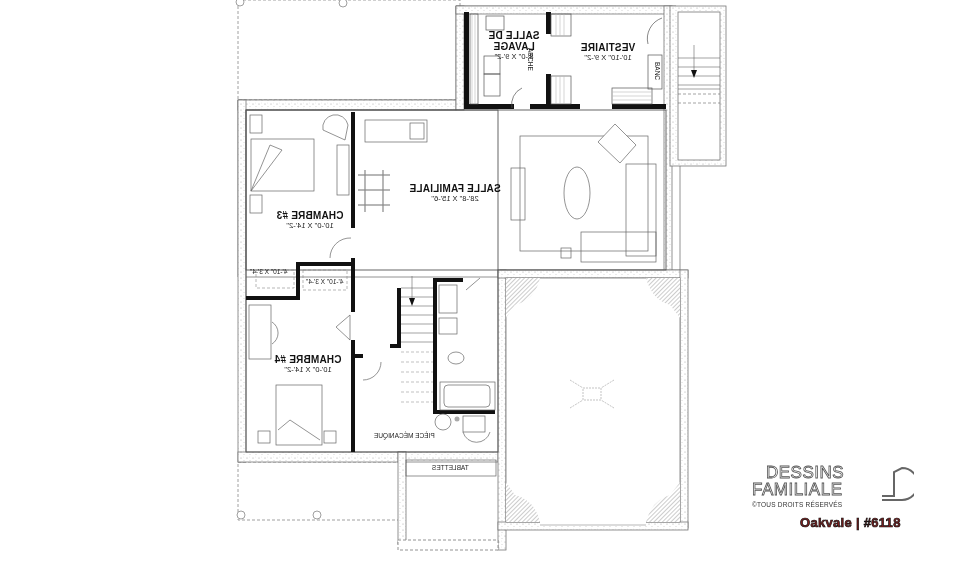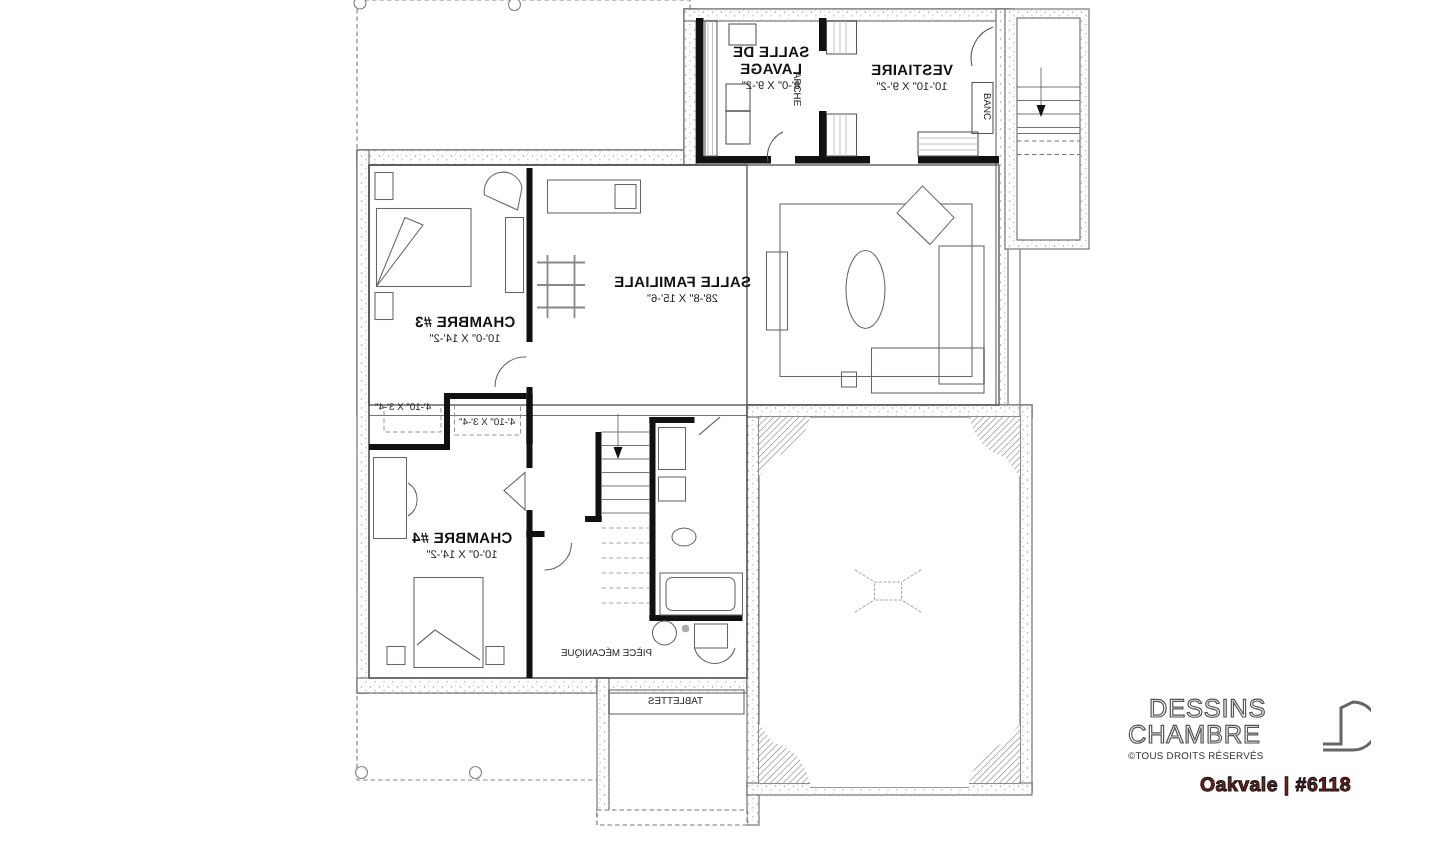--- a/index.html
+++ b/index.html
@@ -263,19 +263,19 @@
 </div>
 <div class="small" style="left:250px;top:268px;">4'-10" X 3'-4"</div>
 <div class="small" style="left:306px;top:278px;">4'-10" X 3'-4"</div>
 <div class="small" style="left:374px;top:432px;">PIÈCE MÉCANIQUE</div>
 <div class="small" style="left:432px;top:464px;">TABLETTES</div>
 <div class="vert" style="left:534px;top:48px;transform:rotate(90deg);transform-origin:left top;">ARCHE</div>
 <div class="vert" style="left:661px;top:62px;transform:rotate(90deg);transform-origin:left top;">BANC</div>
 
 <div class="logo">
   <div class="l1">DESSINS</div>
-  <div class="l2">CHAMBRE</div>
+  <div class="l2">FAMILIALE</div>
   <div class="l3">©TOUS DROITS RÉSERVÉS</div>
   <svg class="dmark" width="36" height="36" viewBox="0 0 36 36" style="position:absolute;left:126px;top:2px;">
     <path d="M4,30 L16,30 L16,6 L24,2 A14,14 0 0 1 24,34 L4,34" fill="none" stroke="#666" stroke-width="2"></path>
   </svg>
 </div>
 <div class="model">Oakvale | #6118</div>
 
 </body></html>

